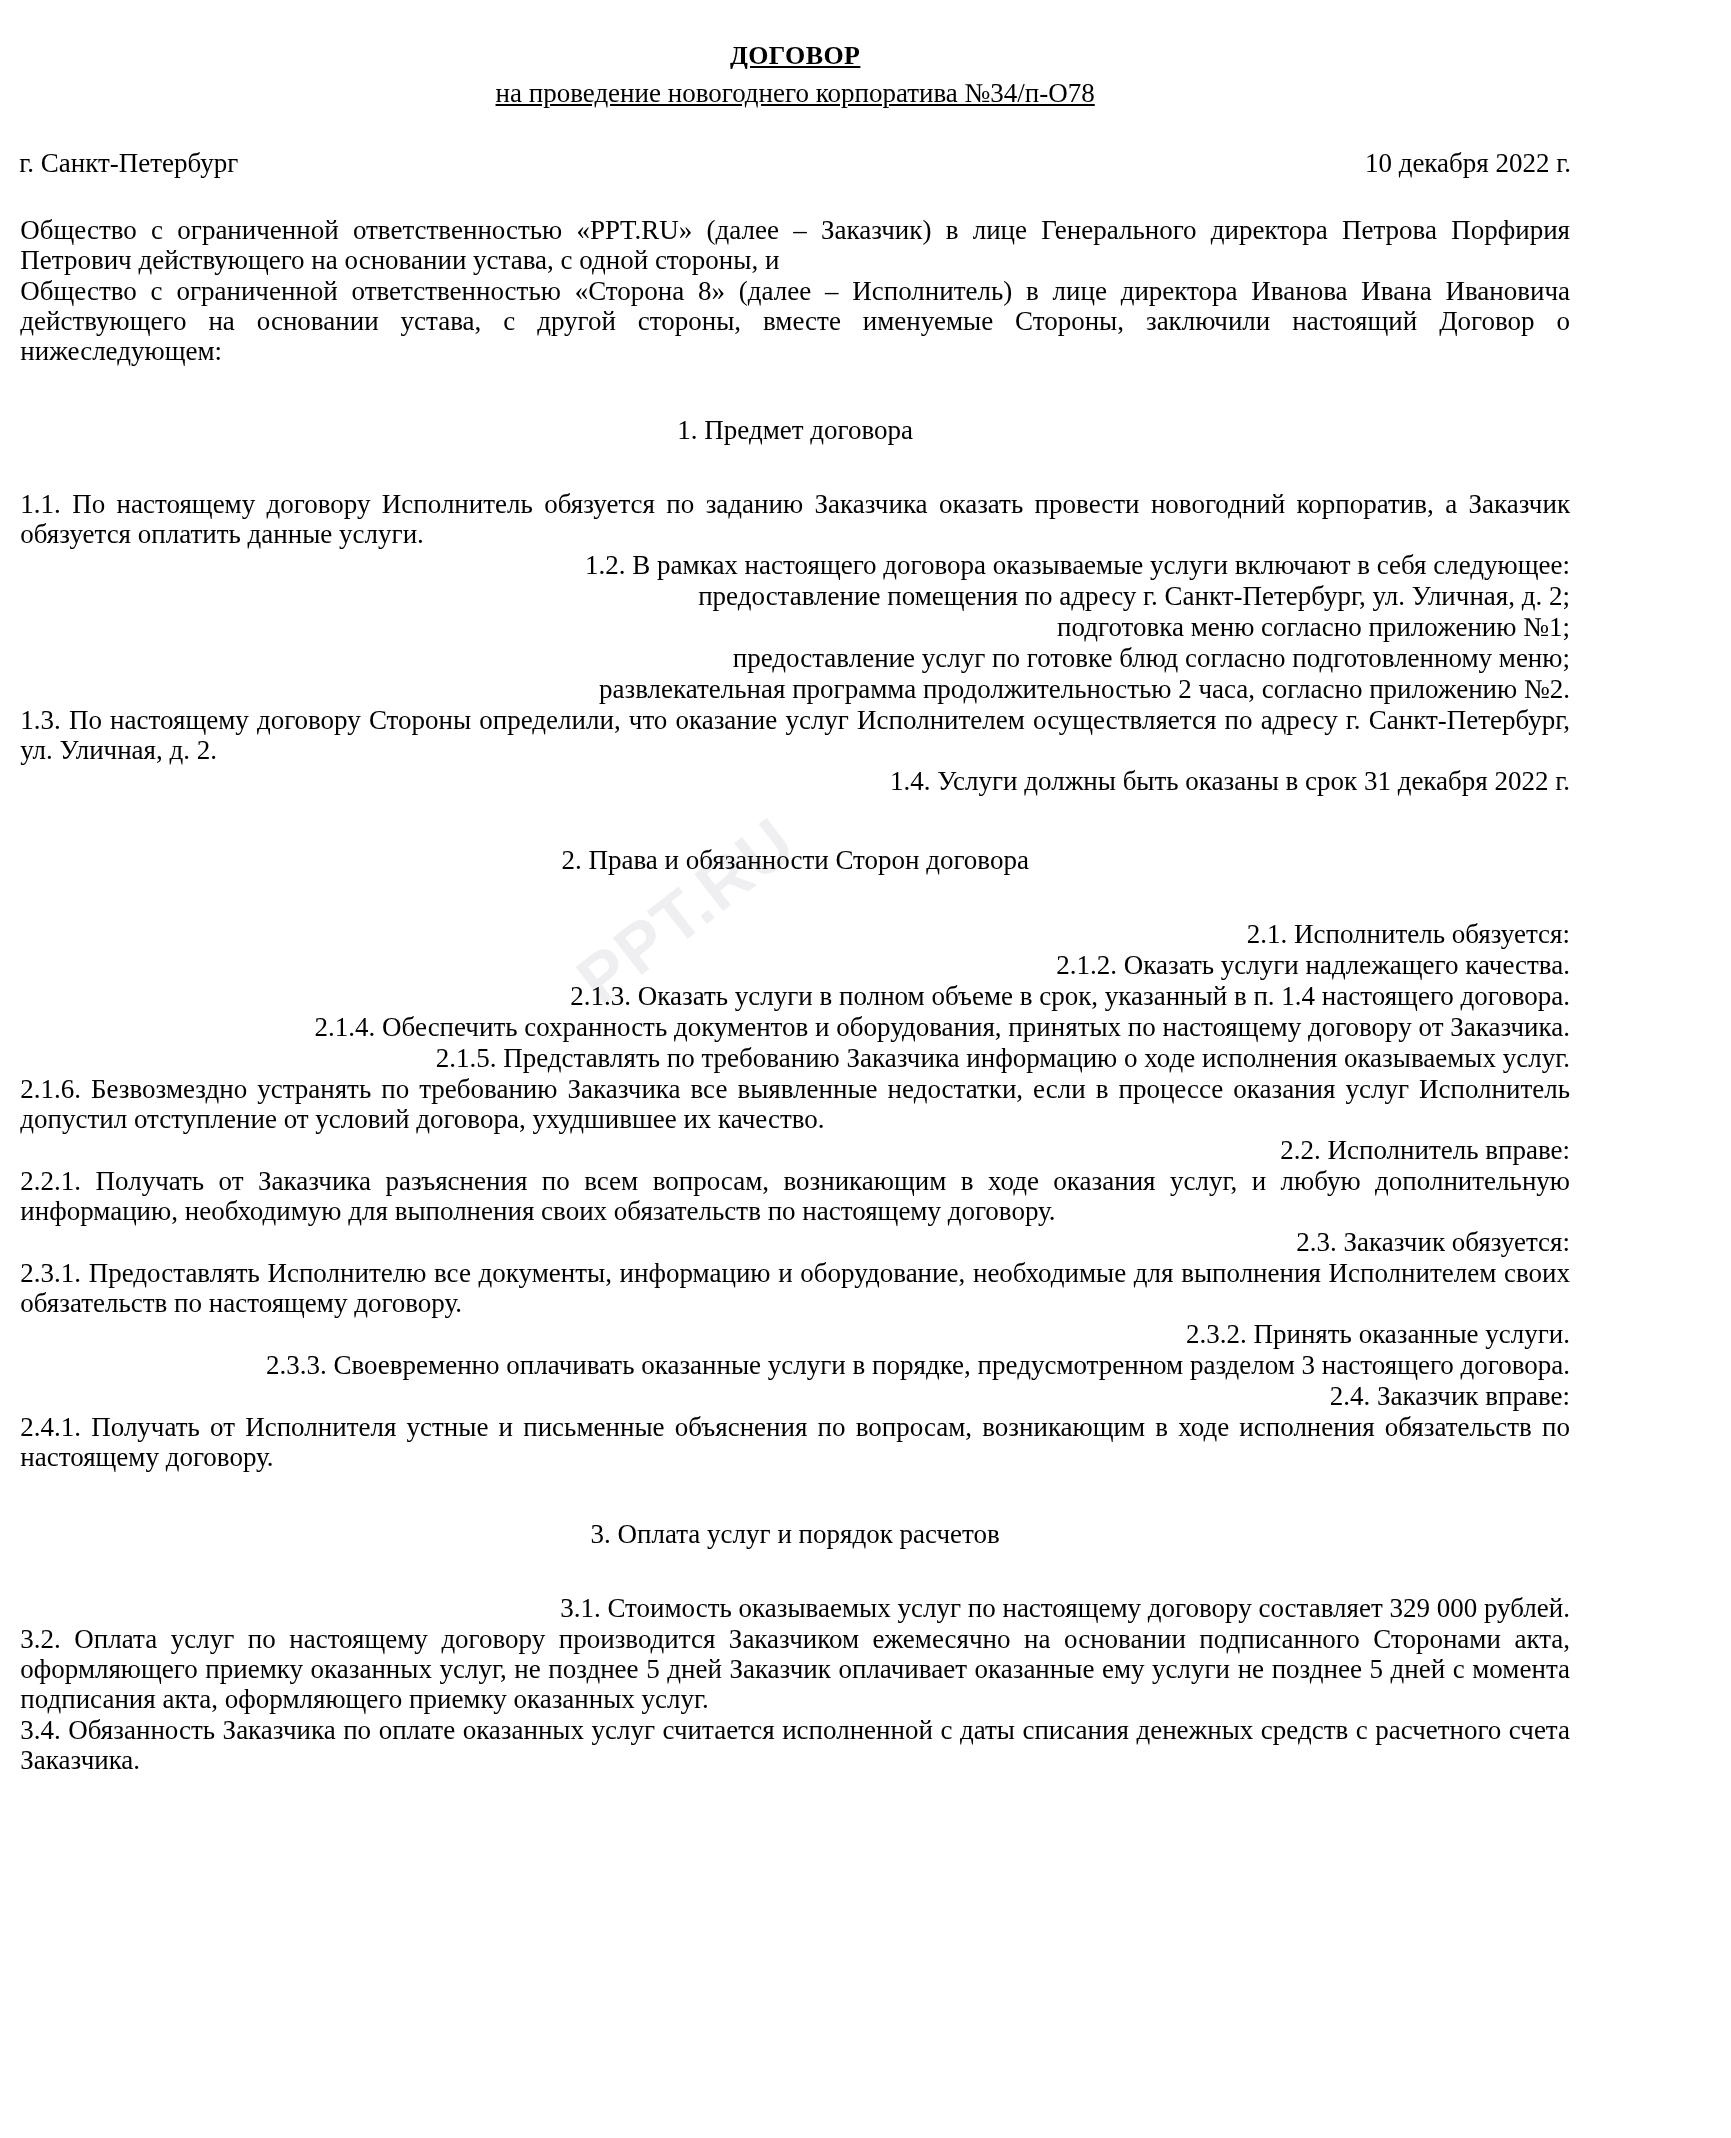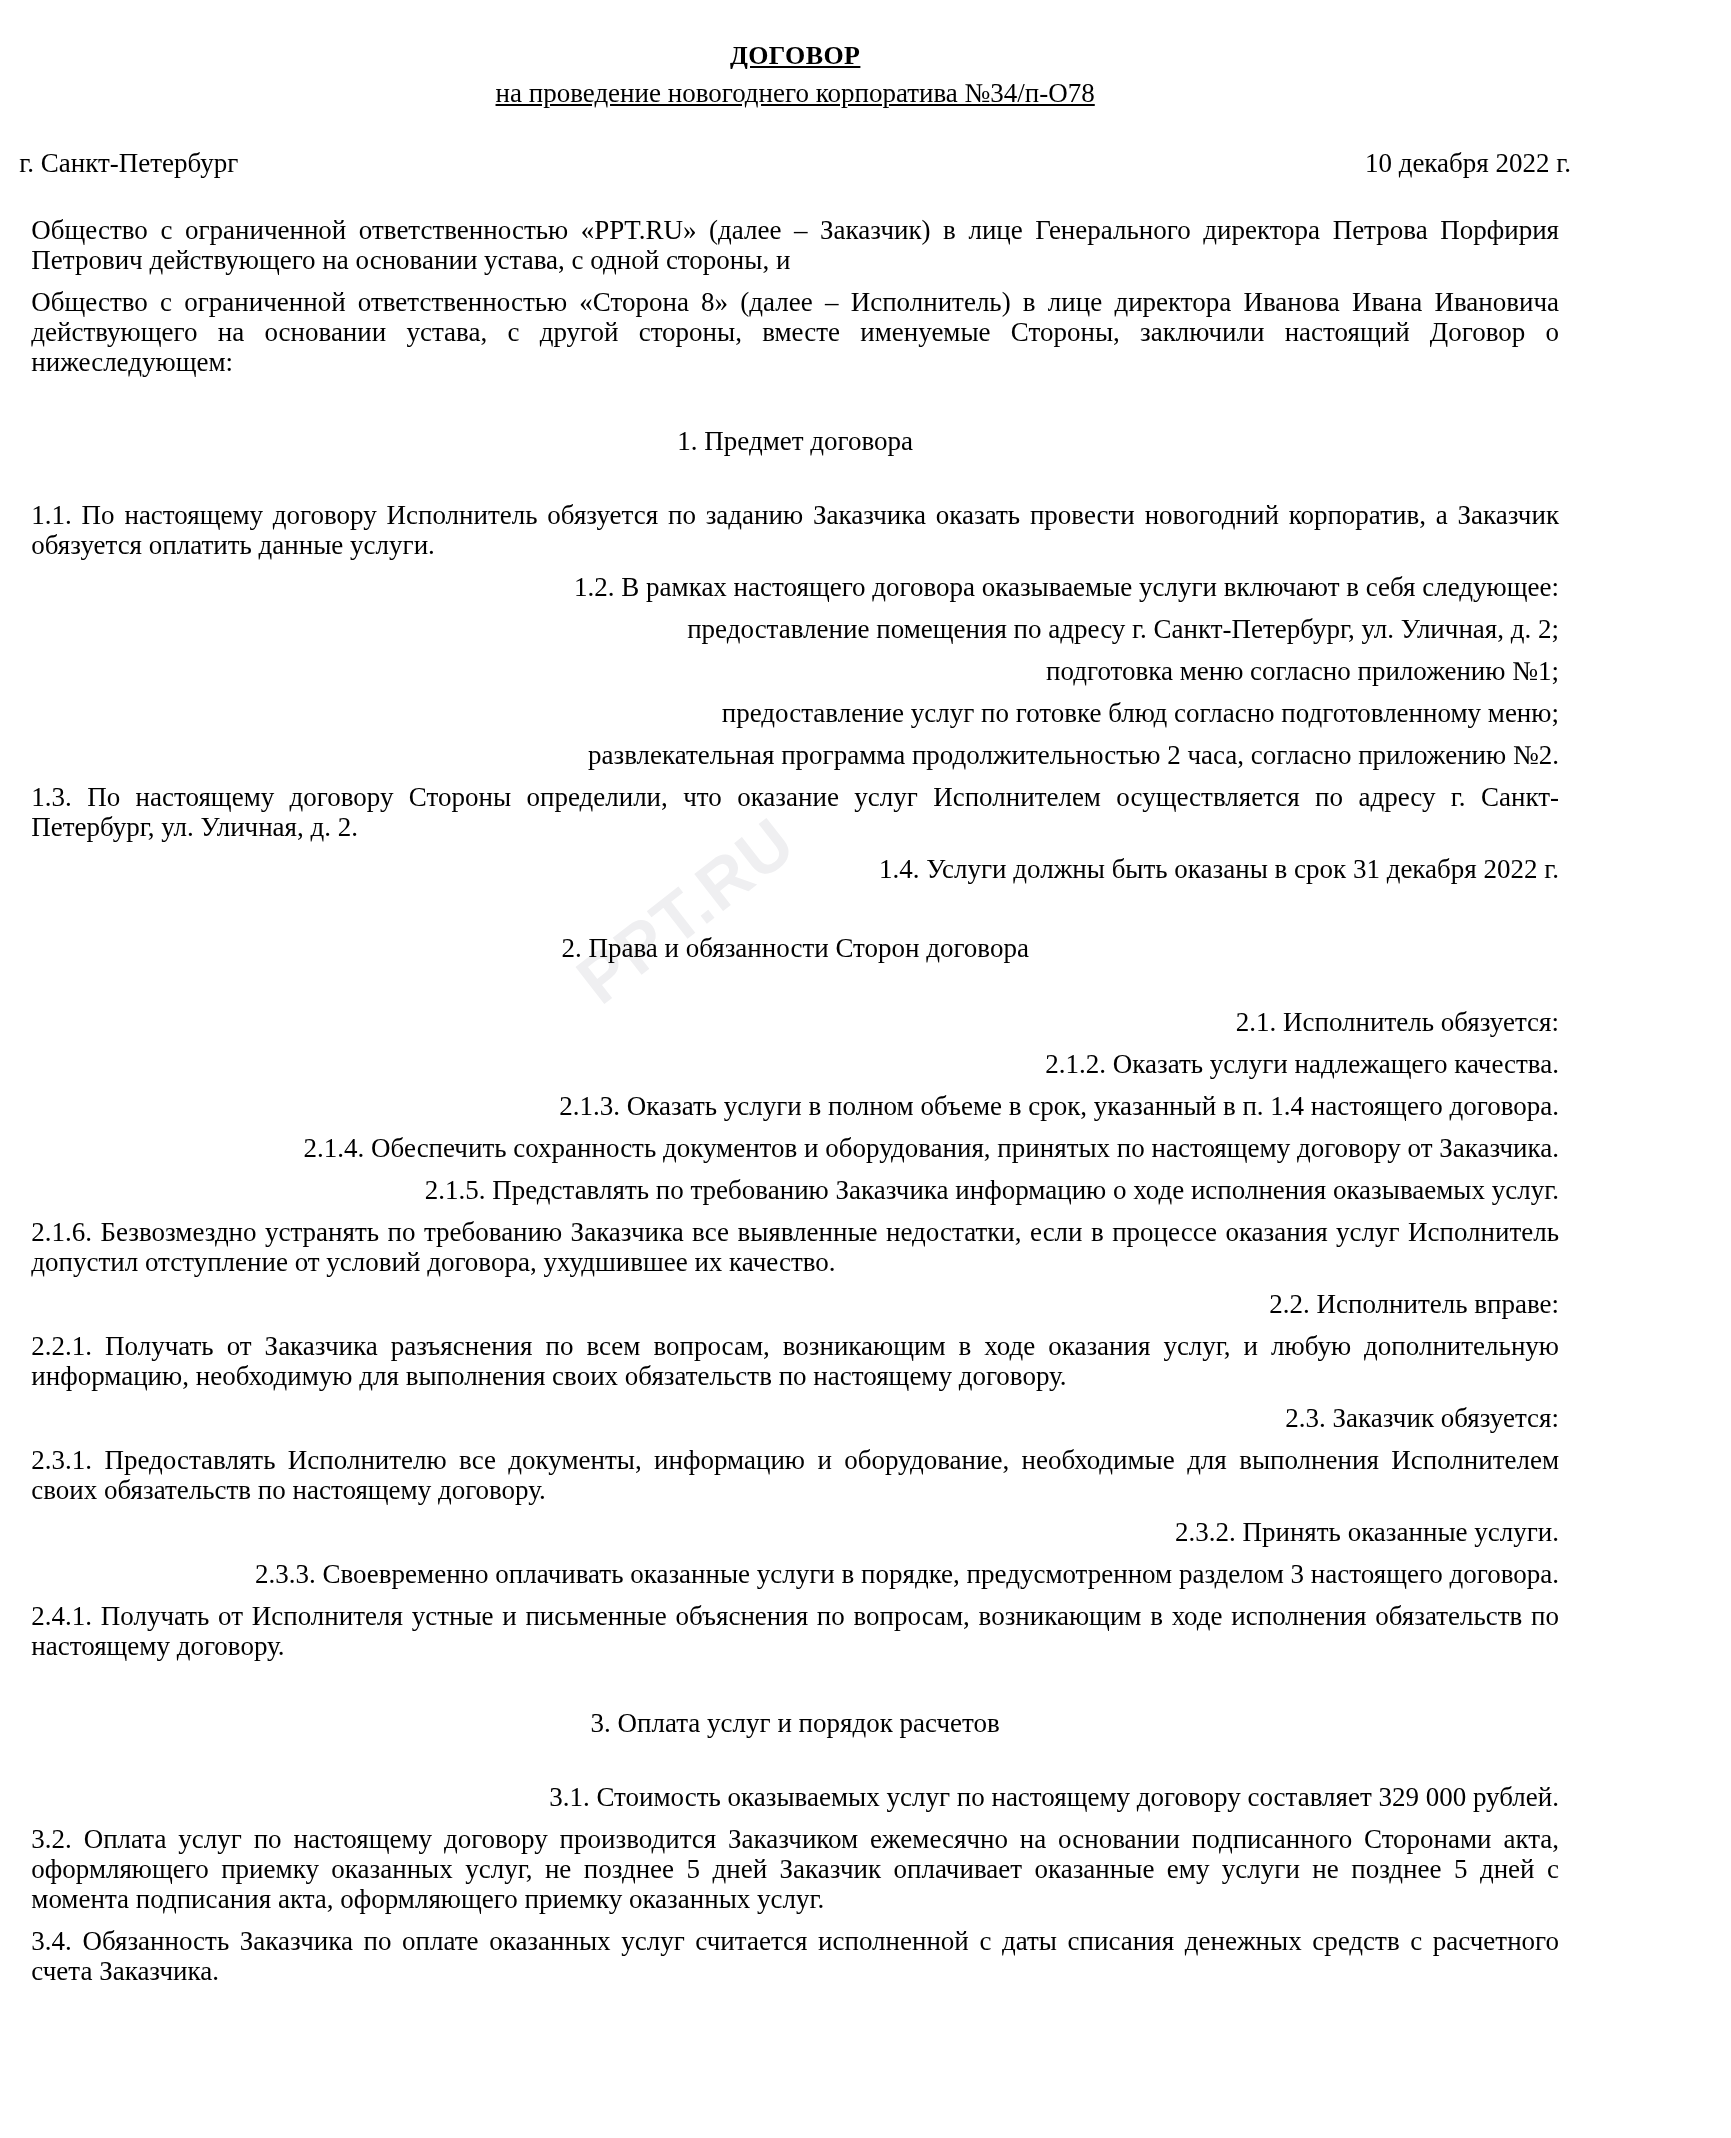--- a/index.html
+++ b/index.html
@@ -69,21 +69,21 @@
     line-height: 33px;
     margin-top: 37px;
   }
   .placedate .city { text-align: left; }
   .placedate .date { text-align: left; }
 
   
   p.para {
     font-size: 27px;
     line-height: 30px;
-    margin: 12px;
+    margin: 1px;
     text-align: justify;
     text-justify: inter-word;
     hyphens: none;
   }
   p.para.lead { margin-top: 35px; }
   p.para.left { text-align: right; }
 
   .section-head {
     text-align: center;
     font-size: 27px;
@@ -133,20 +133,21 @@
       <p class="para left">2.1.3. Оказать услуги в полном объеме в срок, указанный в п. 1.4 настоящего договора.</p>
       <p class="para left">2.1.4. Обеспечить сохранность документов и оборудования, принятых по настоящему договору от Заказчика.</p>
       <p class="para left">2.1.5. Представлять по требованию Заказчика информацию о ходе исполнения оказываемых услуг.</p>
       <p class="para">2.1.6. Безвозмездно устранять по требованию Заказчика все выявленные недостатки, если в процессе оказания услуг Исполнитель допустил отступление от условий договора, ухудшившее их качество.</p>
       <p class="para left">2.2. Исполнитель вправе:</p>
       <p class="para">2.2.1. Получать от Заказчика разъяснения по всем вопросам, возникающим в ходе оказания услуг, и любую дополнительную информацию, необходимую для выполнения своих обязательств по настоящему договору.</p>
       <p class="para left">2.3. Заказчик обязуется:</p>
       <p class="para">2.3.1. Предоставлять Исполнителю все документы, информацию и оборудование, необходимые для выполнения Исполнителем своих обязательств по настоящему договору.</p>
       <p class="para left">2.3.2. Принять оказанные услуги.</p>
       <p class="para left">2.3.3. Своевременно оплачивать оказанные услуги в порядке, предусмотренном разделом 3 настоящего договора.</p>
+      <p class="para left">2.4. Заказчик вправе:</p>
       <p class="para">2.4.1. Получать от Исполнителя устные и письменные объяснения по вопросам, возникающим в ходе исполнения обязательств по настоящему договору.</p>
     </div>
 
     <div class="section-head tight-top">3. Оплата услуг и порядок расчетов</div>
     <div class="block">
       <p class="para left">3.1. Стоимость оказываемых услуг по настоящему договору составляет 329 000 рублей.</p>
       <p class="para">3.2. Оплата услуг по настоящему договору производится Заказчиком ежемесячно на основании подписанного Сторонами акта, оформляющего приемку оказанных услуг, не позднее 5 дней Заказчик оплачивает оказанные ему услуги не позднее 5 дней с момента подписания акта, оформляющего приемку оказанных услуг.</p>
       <p class="para">3.4. Обязанность Заказчика по оплате оказанных услуг считается исполненной с даты списания денежных средств с расчетного счета Заказчика.</p>
     </div>
 

